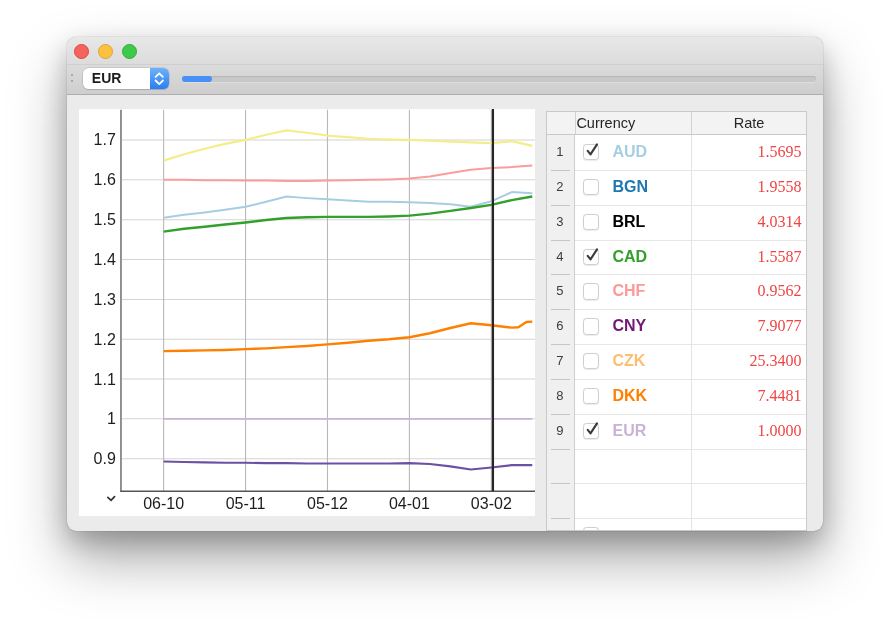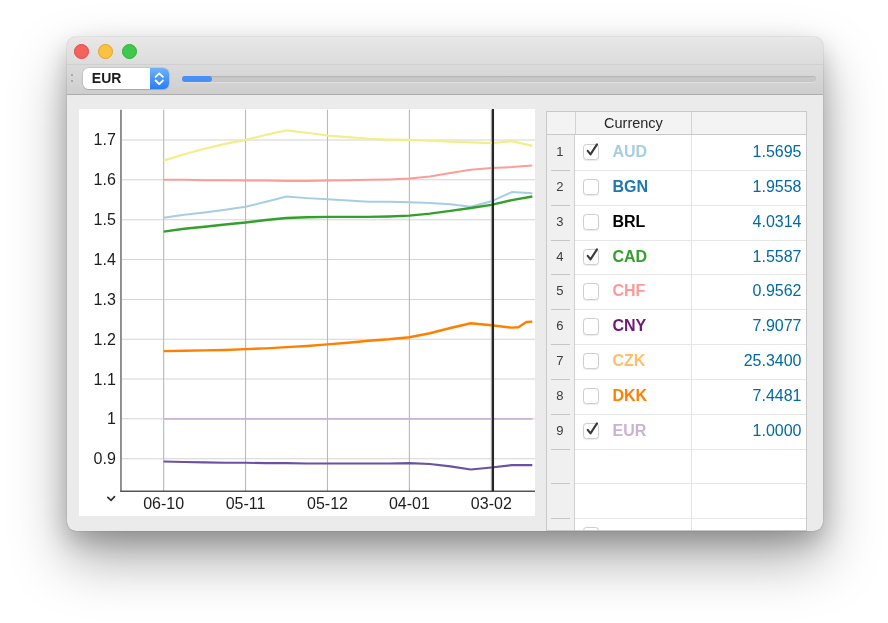--- a/index.html
+++ b/index.html
@@ -13,30 +13,30 @@
 .dot{position:absolute;left:4px;width:2px;height:2px;border-radius:50%;background:#9b9a9b;}
 #combo{position:absolute;left:16px;top:30.6px;width:85.9px;height:21.4px;background:#fff;border-radius:5.5px;box-shadow:0 0 0 0.5px rgba(0,0,0,0.16),0 1px 1px rgba(0,0,0,0.12);}
 #combo .lbl{position:absolute;left:9px;top:0;height:21.4px;line-height:21.4px;font-size:14px;font-weight:700;color:#1c1c1c;}
 #combo .btn{position:absolute;right:0;top:0;width:18.5px;height:21.4px;border-radius:0 5.5px 5.5px 0;background:linear-gradient(#6db2fa,#2a7df5);}
 #slider{position:absolute;left:115.1px;top:38.5px;width:634px;height:6.3px;border-radius:3.2px;background:#c9c8c9;box-shadow:inset 0 0.5px 1px rgba(0,0,0,0.18),0 0.5px 0 rgba(255,255,255,0.5);}
 #slider .fill{position:absolute;left:0;top:0;width:30px;height:6.3px;border-radius:3.2px;background:#4791f6;}
 #chart{position:absolute;left:12.5px;top:72.4px;}
 .axlbl{font-family:"Liberation Sans",sans-serif;font-size:16px;fill:#1d1d1d;}
 #table{position:absolute;left:479.7px;top:73.7px;width:261px;height:420px;background:#fff;border:1px solid #c9c9c9;box-sizing:border-box;overflow:hidden;}
 #thead{position:absolute;left:0;top:0;width:100%;height:23.3px;background:#f4f3f4;border-bottom:1px solid #c9c9c9;box-sizing:border-box;}
-#thead .h1{position:absolute;left:27.9px;width:116.2px;top:0;height:22.3px;line-height:23px;text-align:center;font-size:14.5px;color:#262626;border-left:1px solid #d2d2d2;border-right:1px solid #d2d2d2;box-sizing:border-box;}
+#thead .h1{position:absolute;left:27.9px;width:116.2px;top:0;height:22.3px;line-height:23px;font-size:14.5px;color:#262626;border-left:1px solid #d2d2d2;border-right:1px solid #d2d2d2;box-sizing:border-box;}
 #thead .h2{position:absolute;left:144.1px;width:115px;top:0;height:22.3px;line-height:23px;text-align:center;font-size:14.5px;color:#262626;}
 #numcol{position:absolute;left:0;top:23.3px;width:27.9px;height:396px;background:#f1f0f1;border-right:1px solid #cfcfcf;box-sizing:border-box;}
 #vsep{position:absolute;left:143.8px;top:23.3px;width:1px;height:396px;background:#e4e4e4;}
 .trow{position:absolute;left:0;width:100%;height:34.85px;}
 .tnum{position:absolute;left:0;top:0;width:25px;height:34.85px;line-height:34.85px;text-align:center;font-size:13px;color:#3c3c3c;}
 .cb{position:absolute;left:35.5px;top:9.1px;width:16.4px;height:16.2px;background:#fff;border:1px solid #cecece;border-radius:3.5px;box-sizing:border-box;box-shadow:0 0.5px 1px rgba(0,0,0,0.08);}
 .cb svg{position:absolute;left:-1px;top:-3px;}
 .cur{position:absolute;left:65px;top:0;height:34.85px;line-height:34.85px;font-size:16px;font-weight:700;}
-.rate{position:absolute;right:5px;top:0;height:34.85px;line-height:34.85px;font-size:16px;color:#0369a1;}
+.rate{position:absolute;right:5px;top:0;height:34.85px;line-height:34.85px;font-size:16px;color:#ef4444;font-family:Liberation Serif, serif;}
 .rsep{position:absolute;left:27.9px;right:0;height:1px;background:#e6e6e6;}
 .nsep{position:absolute;left:4px;width:19px;height:1px;background:#c6c6c6;}
 </style></head>
 <body>
 <div id="win">
   <div id="chrome">
     <div class="tl" id="tl1"></div>
       <div class="tl" id="tl2"></div>
       <div class="tl" id="tl3"></div>
     <div class="dot" style="top:36.5px"></div>
@@ -187,14 +187,15 @@
 <div class="nsep" style="top:162.70px"></div>
 <div class="nsep" style="top:197.55px"></div>
 <div class="nsep" style="top:232.40px"></div>
 <div class="nsep" style="top:267.25px"></div>
 <div class="nsep" style="top:302.10px"></div>
 <div class="nsep" style="top:336.95px"></div>
 <div class="nsep" style="top:371.80px"></div>
 <div class="nsep" style="top:406.65px"></div>
     <div id="thead">
         <span class="h1">Currency</span>
+        <span class="h2">Rate</span>
       </div>
   </div>
 </div>
 </body></html>

